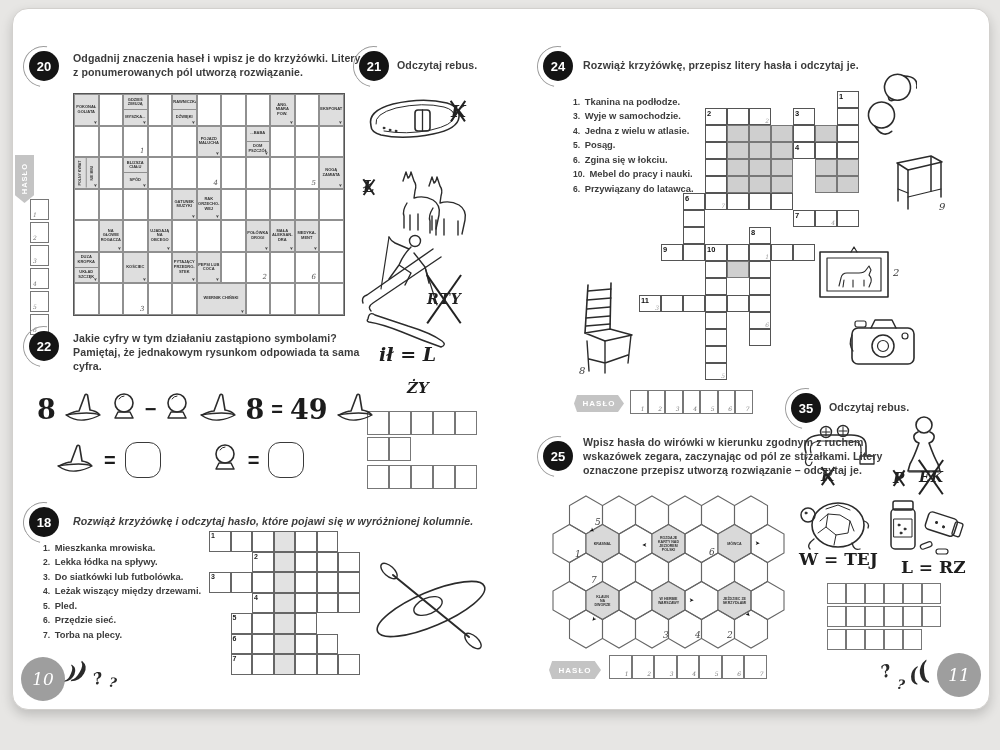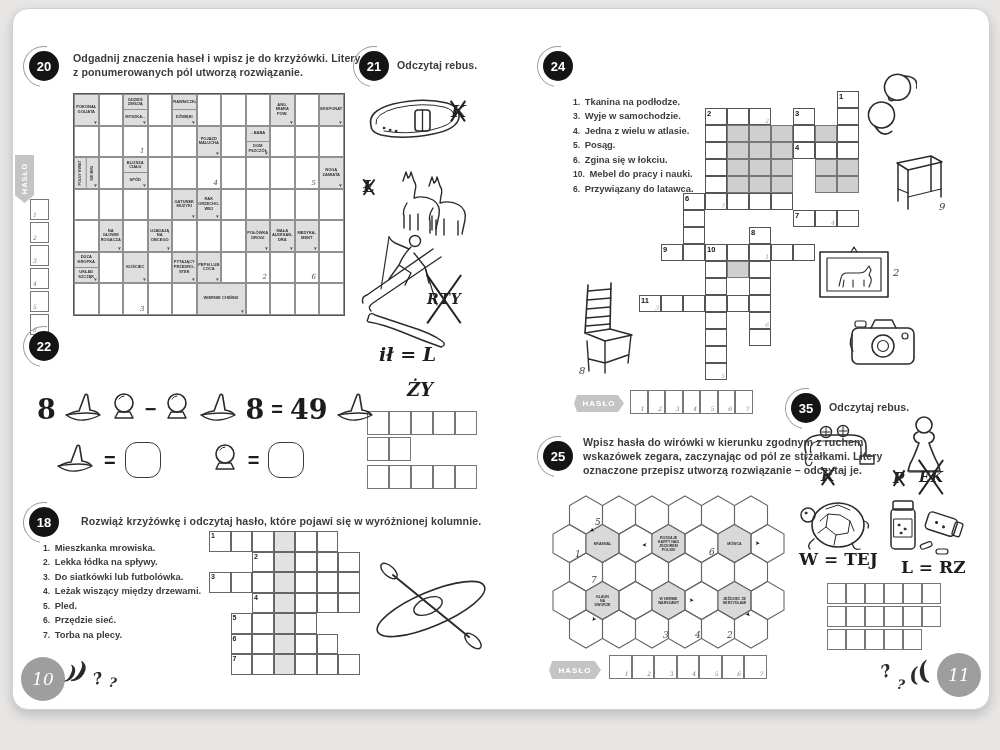--- a/index.html
+++ b/index.html
@@ -282,21 +282,21 @@
     <circle cx="56" cy="18" r="5.5" stroke-width="1.4"></circle>
     <path d="M52 24 Q44 32 40 42 L30 56 M40 42 L52 50 L46 62 M50 26 L36 20 M36 20 Q32 18 30 14 M55 30 L66 44 L70 60" stroke-width="1.4"></path>
     <path d="M30 14 L22 66 M66 44 L78 82" stroke-width="1.2"></path>
   </svg>
   <span class="xl" style="left:414px;top:282px;font-size:14px;letter-spacing:1px;">RTY</span>
 
   <svg class="draw" style="left:350px;top:298px;" width="84" height="44" viewBox="0 0 84 44">
     <path d="M5 12 Q6 4 12 8 L45 19 Q68 26 79 34 Q84 38 78 40 Q58 33 39 25 Q19 17 6 15 Q3 14 5 12 Z" stroke-width="1.4"></path>
   </svg>
   <div class="hand" style="left:366px;top:334px;font-size:19px;font-style:italic;">ił = L</div>
-  <div class="hand" style="left:394px;top:370px;font-size:18px;font-style:italic;">ŻY</div>
+  <div class="hand" style="left:394px;top:370px;font-size:15px;font-style:italic;">ŻY</div>
   <div id="t21-r1" class="abs" style="left:354px;top:402px;">
       <div class="bx" style="left: 0px; top: 0px; width: 22px; height: 24px;"></div>
       <div class="bx" style="left: 22px; top: 0px; width: 22px; height: 24px;"></div>
       <div class="bx" style="left: 44px; top: 0px; width: 22px; height: 24px;"></div>
       <div class="bx" style="left: 66px; top: 0px; width: 22px; height: 24px;"></div>
       <div class="bx" style="left: 88px; top: 0px; width: 22px; height: 24px;"></div>
     </div>
   <div id="t21-r2" class="abs" style="left:354px;top:428px;">
       <div class="bx" style="left: 0px; top: 0px; width: 22px; height: 24px;"></div>
       <div class="bx" style="left: 22px; top: 0px; width: 22px; height: 24px;"></div>
@@ -305,20 +305,21 @@
       <div class="bx" style="left: 0px; top: 0px; width: 22px; height: 24px;"></div>
       <div class="bx" style="left: 22px; top: 0px; width: 22px; height: 24px;"></div>
       <div class="bx" style="left: 44px; top: 0px; width: 22px; height: 24px;"></div>
       <div class="bx" style="left: 66px; top: 0px; width: 22px; height: 24px;"></div>
       <div class="bx" style="left: 88px; top: 0px; width: 22px; height: 24px;"></div>
     </div>
 
   <div class="badge" style="left:16px;top:322px;">
       <span>22</span>
     </div>
+  <div class="instr" style="left:60px;top:322px;width:296px;">Jakie cyfry w tym działaniu zastąpiono symbolami? Pamiętaj, że jednakowym rysunkom odpowiada ta sama cyfra.</div>
   <div id="t22-eq">
       <span class="bignum">8</span>
       <span><svg class="draw" style="position:static" width="40" height="32" viewBox="0 0 40 32">
           <path d="M4 24 q8 -4 12 -4 l6 -16 q1 -1.5 2.5 0 l2.5 15 q6 1 9 4" stroke-width="1.6" stroke="#2b2b2b" fill="none"></path>
           <path d="M3 24 q9 6 18 5 q9 -1 16 -5 q-10 -4 -34 0 Z" stroke-width="1.4" stroke="#2b2b2b" fill="none"></path>
         </svg></span>
       <span><svg class="draw" style="position:static" width="28" height="30" viewBox="0 0 28 30">
           <circle cx="14" cy="11" r="9" stroke-width="1.6" stroke="#2b2b2b" fill="none"></circle>
           <path d="M8 20 h12 l3 6 H5 Z" stroke-width="1.5" stroke="#2b2b2b" fill="none"></path>
           <path d="M9 7 q2 -3 5 -3" stroke-width="1" stroke="#2b2b2b" fill="none"></path>
@@ -354,21 +355,21 @@
           <path d="M8 20 h12 l3 6 H5 Z" stroke-width="1.5" stroke="#2b2b2b" fill="none"></path>
           <path d="M9 7 q2 -3 5 -3" stroke-width="1" stroke="#2b2b2b" fill="none"></path>
         </svg></span>
     <span class="op">=</span>
     <span class="rbox"></span>
   </div>
 
   <div class="badge" style="left:16px;top:498px;">
       <span>18</span>
     </div>
-  <div class="instr" style="left:68px;top:505px;width:430px;">Rozwiąż krzyżówkę i odczytaj hasło, które pojawi się w wyróżnionej kolumnie.</div>
+  <div class="instr" style="left:60px;top:505px;width:430px;font-style:italic;">Rozwiąż krzyżówkę i odczytaj hasło, które pojawi się w wyróżnionej kolumnie.</div>
   <div id="t23-clues" class="cluelist" style="left:30px;top:532px;width:165px;">
       <div><span class="cn">1.</span> Mieszkanka mrowiska.</div>
       <div><span class="cn">2.</span> Lekka łódka na spływy.</div>
       <div><span class="cn">3.</span> Do siatkówki lub futbolówka.</div>
       <div><span class="cn">4.</span> Leżak wiszący między drzewami.</div>
       <div><span class="cn">5.</span> Pled.</div>
       <div><span class="cn">6.</span> Przędzie sieć.</div>
       <div><span class="cn">7.</span> Torba na plecy.</div>
     </div>
   <div id="t23-grid">
@@ -437,20 +438,21 @@
       <span>10</span>
     </div>
   <span class="scrib" style="left:54px;top:652px;font-size:20px;transform:rotate(12deg);">)</span>
   <span class="scrib" style="left:62px;top:648px;font-size:25px;transform:rotate(18deg);">)</span>
   <span class="scrib" style="left:80px;top:660px;font-size:16px;transform:rotate(-14deg);">?</span>
   <span class="scrib" style="left:96px;top:666px;font-size:13px;transform:rotate(10deg);">?</span>
 
   <div class="badge" style="left:530px;top:42px;">
       <span>24</span>
     </div>
+  <div class="instr" style="left:570px;top:49px;width:390px;">Rozwiąż krzyżówkę, przepisz litery hasła i odczytaj je.</div>
   <div id="t24-clues" class="cluelist" style="left:560px;top:86px;width:135px;">
       <div><span class="cn">1.</span> Tkanina na podłodze.</div>
       <div><span class="cn">3.</span> Wyje w samochodzie.</div>
       <div><span class="cn">4.</span> Jedna z wielu w atlasie.</div>
       <div><span class="cn">5.</span> Posąg.</div>
       <div><span class="cn">6.</span> Zgina się w łokciu.</div>
       <div><span class="cn">10.</span> Mebel do pracy i nauki.</div>
       <div><span class="cn">6.</span> Przywiązany do latawca.</div>
     </div>
   <div id="t24-grid">

